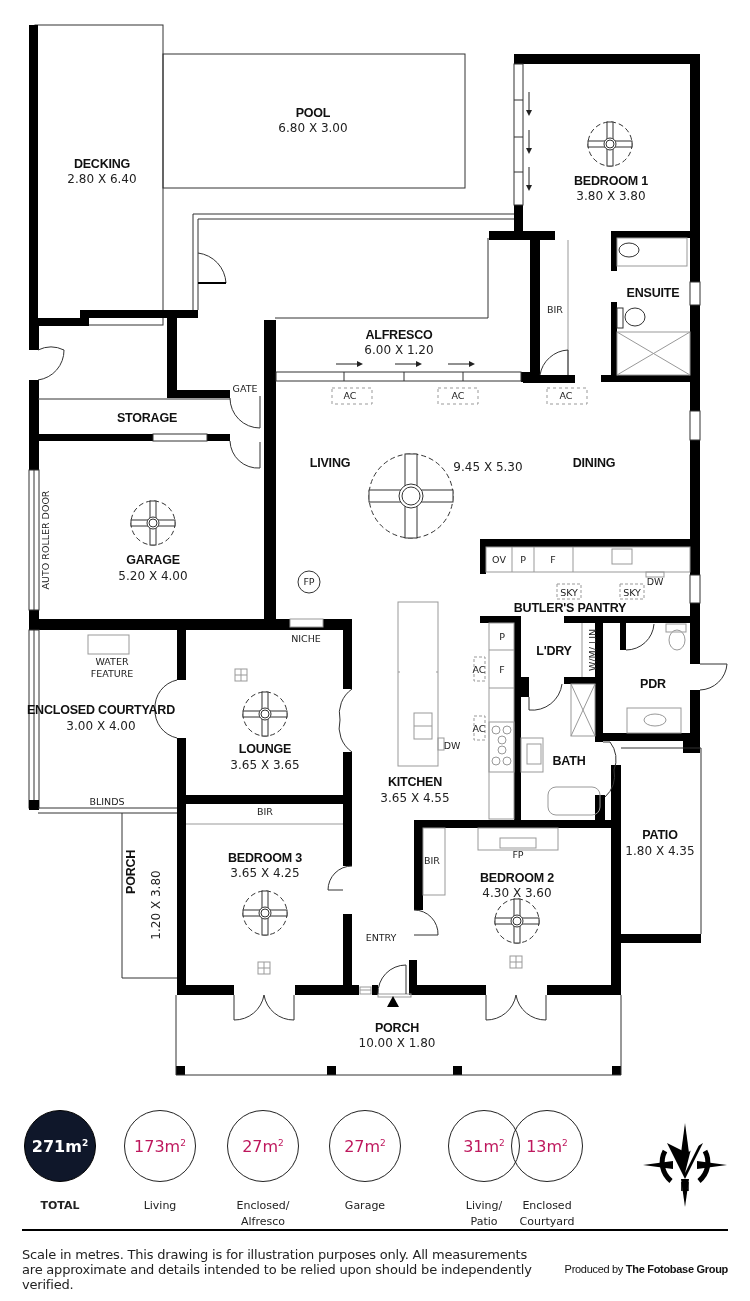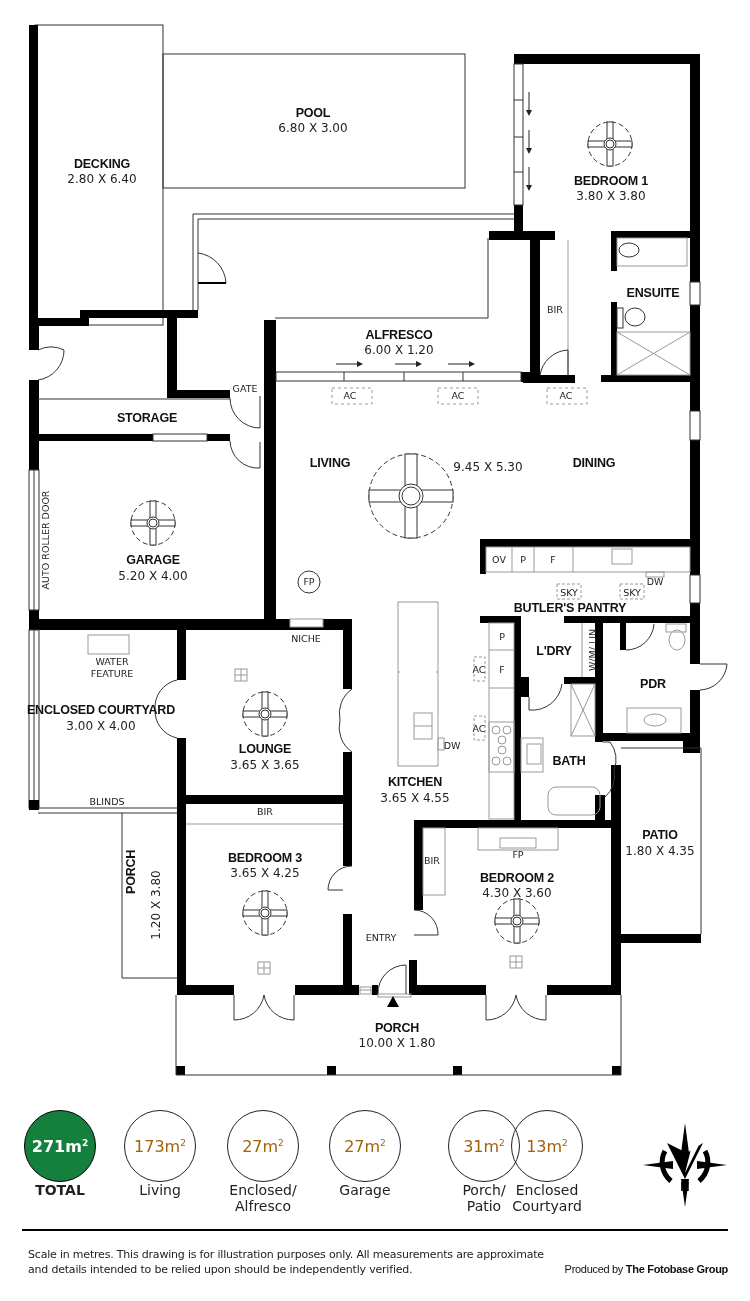--- a/index.html
+++ b/index.html
@@ -8,28 +8,28 @@
   .rname { font-family: "Liberation Sans", sans-serif; font-weight: 700; font-size: 12.5px; letter-spacing: -0.2px; fill: #111; transform-box: fill-box; }
   .rdim { font-family: "DejaVu Sans", sans-serif; font-size: 12px; fill: #222; }
   .small { font-family: "DejaVu Sans", sans-serif; font-size: 9.5px; fill: #222; }
   .wall { fill: #000; }
   .thin { fill: none; stroke: #333; stroke-width: 1; }
   .thinl { fill: none; stroke: #999; stroke-width: 1; }
   .door { fill: none; stroke: #333; stroke-width: 1; }
 
   #summary { position: absolute; left: 0; top: 1110px; width: 750px; height: 120px; }
   .circle-item { position: absolute; top: 0; width: 110px; text-align: center; }
-  .circle { width: 72px; height: 72px; border-radius: 50%; border: 1.3px solid #222; margin: 0 auto; display: flex; align-items: center; justify-content: center; font-family: "DejaVu Sans", sans-serif; font-size: 16px; color: #a16207; box-sizing: border-box; }
-  .circle.total { background: #15803d; color: #fff; border-color: #000; font-weight: 700; }
+  .circle { width: 72px; height: 72px; border-radius: 50%; border: 1.3px solid #222; margin: 0 auto; display: flex; align-items: center; justify-content: center; font-family: "DejaVu Sans", sans-serif; font-size: 16px; color: #be185d; box-sizing: border-box; }
+  .circle.total { background: #0f172a; color: #fff; border-color: #000; font-weight: 700; }
   .circle sup { font-size: 9px; position: relative; top: -3px; }
-  .clabel { margin-top: 0; font-family: "DejaVu Sans", sans-serif; font-size: 14px; line-height: 16px; color: #222; white-space: pre-line; }
+  .clabel { margin-top: 16px; font-family: "DejaVu Sans", sans-serif; font-size: 11px; line-height: 16px; color: #222; white-space: pre-line; }
   .clabel.total { font-weight: 700; }
   #compass { position: absolute; left: 642px; top: 1122px; width: 86px; width: 86px; height: 86px; }
   #rule { position: absolute; left: 22px; top: 1229px; width: 706px; height: 1.5px; background: #000; }
-  #disclaimer { position: absolute; left: 28px; top: 1247px; width: 520px; font-family: "DejaVu Sans", sans-serif; font-size: 11px; line-height: 15px; color: #222; letter-spacing: -0.2px; }
+  #disclaimer { position: absolute; left: 22px; top: 1247px; width: 520px; font-family: "DejaVu Sans", sans-serif; font-size: 13px; line-height: 15px; color: #222; letter-spacing: -0.2px; }
   #producer { position: absolute; right: 22px; top: 1263px; font-family: "Liberation Sans", sans-serif; font-size: 11px; color: #111; letter-spacing: -0.3px; }
   #producer b { font-weight: 700; }
 </style>
 </head>
 <body>
 
 <svg id="plan" viewBox="0 0 750 1090">
 
   <rect x="35" y="25" width="128" height="300" class="thin"></rect>
 
@@ -471,21 +471,21 @@
         <span>27m</span>
         <sup>2</sup>
       </div>
     <div class="clabel">Garage</div>
   </div>
   <div class="circle-item" style="left:429px">
     <div class="circle">
         <span>31m</span>
         <sup>2</sup>
       </div>
-    <div class="clabel">Porch/
+    <div class="clabel">Living/
 Patio</div>
   </div>
   <div class="circle-item" style="left:492px">
     <div class="circle">
         <span>13m</span>
         <sup>2</sup>
       </div>
     <div class="clabel">Enclosed
 Courtyard</div>
   </div>

